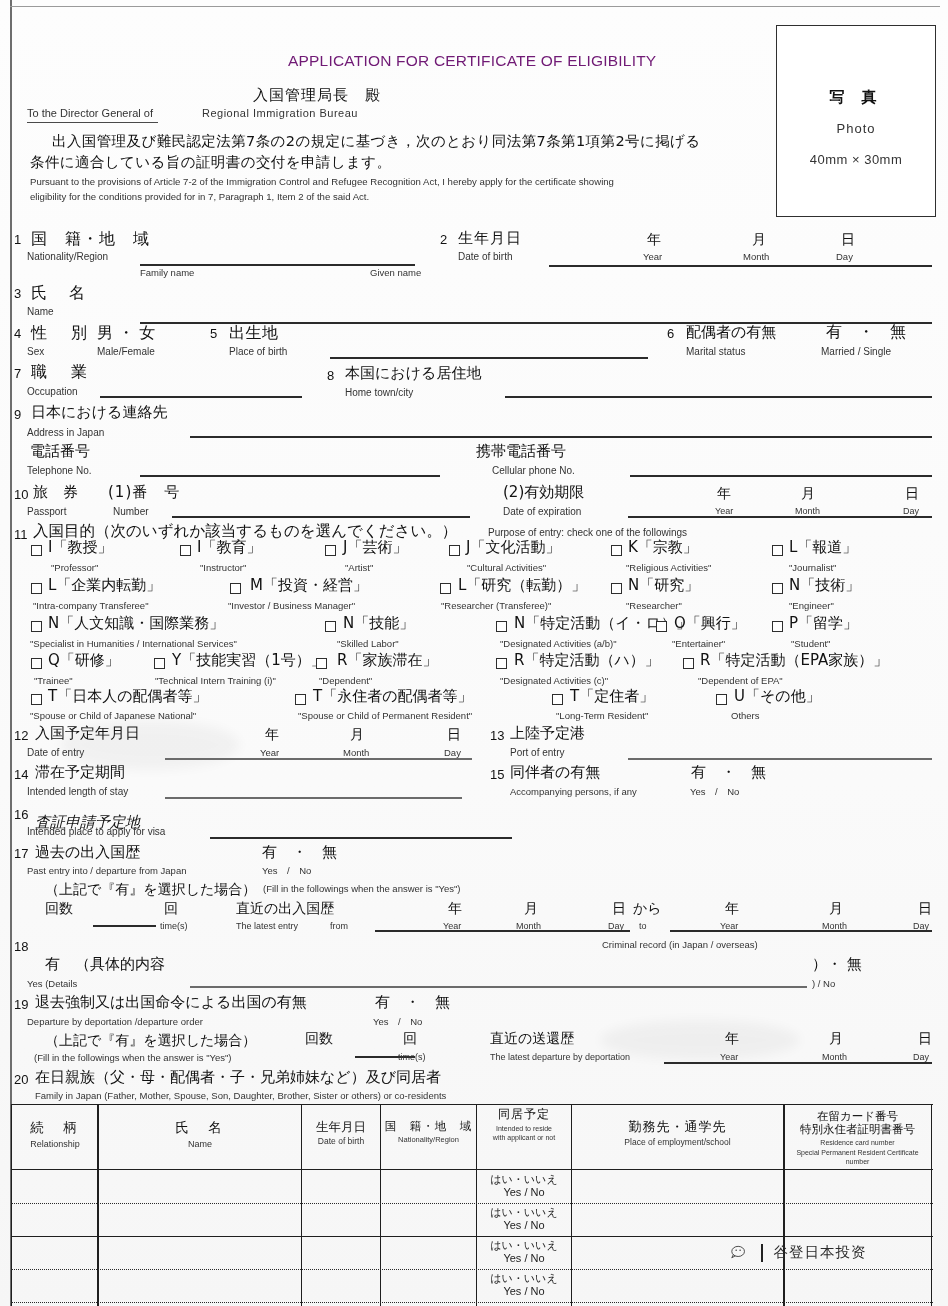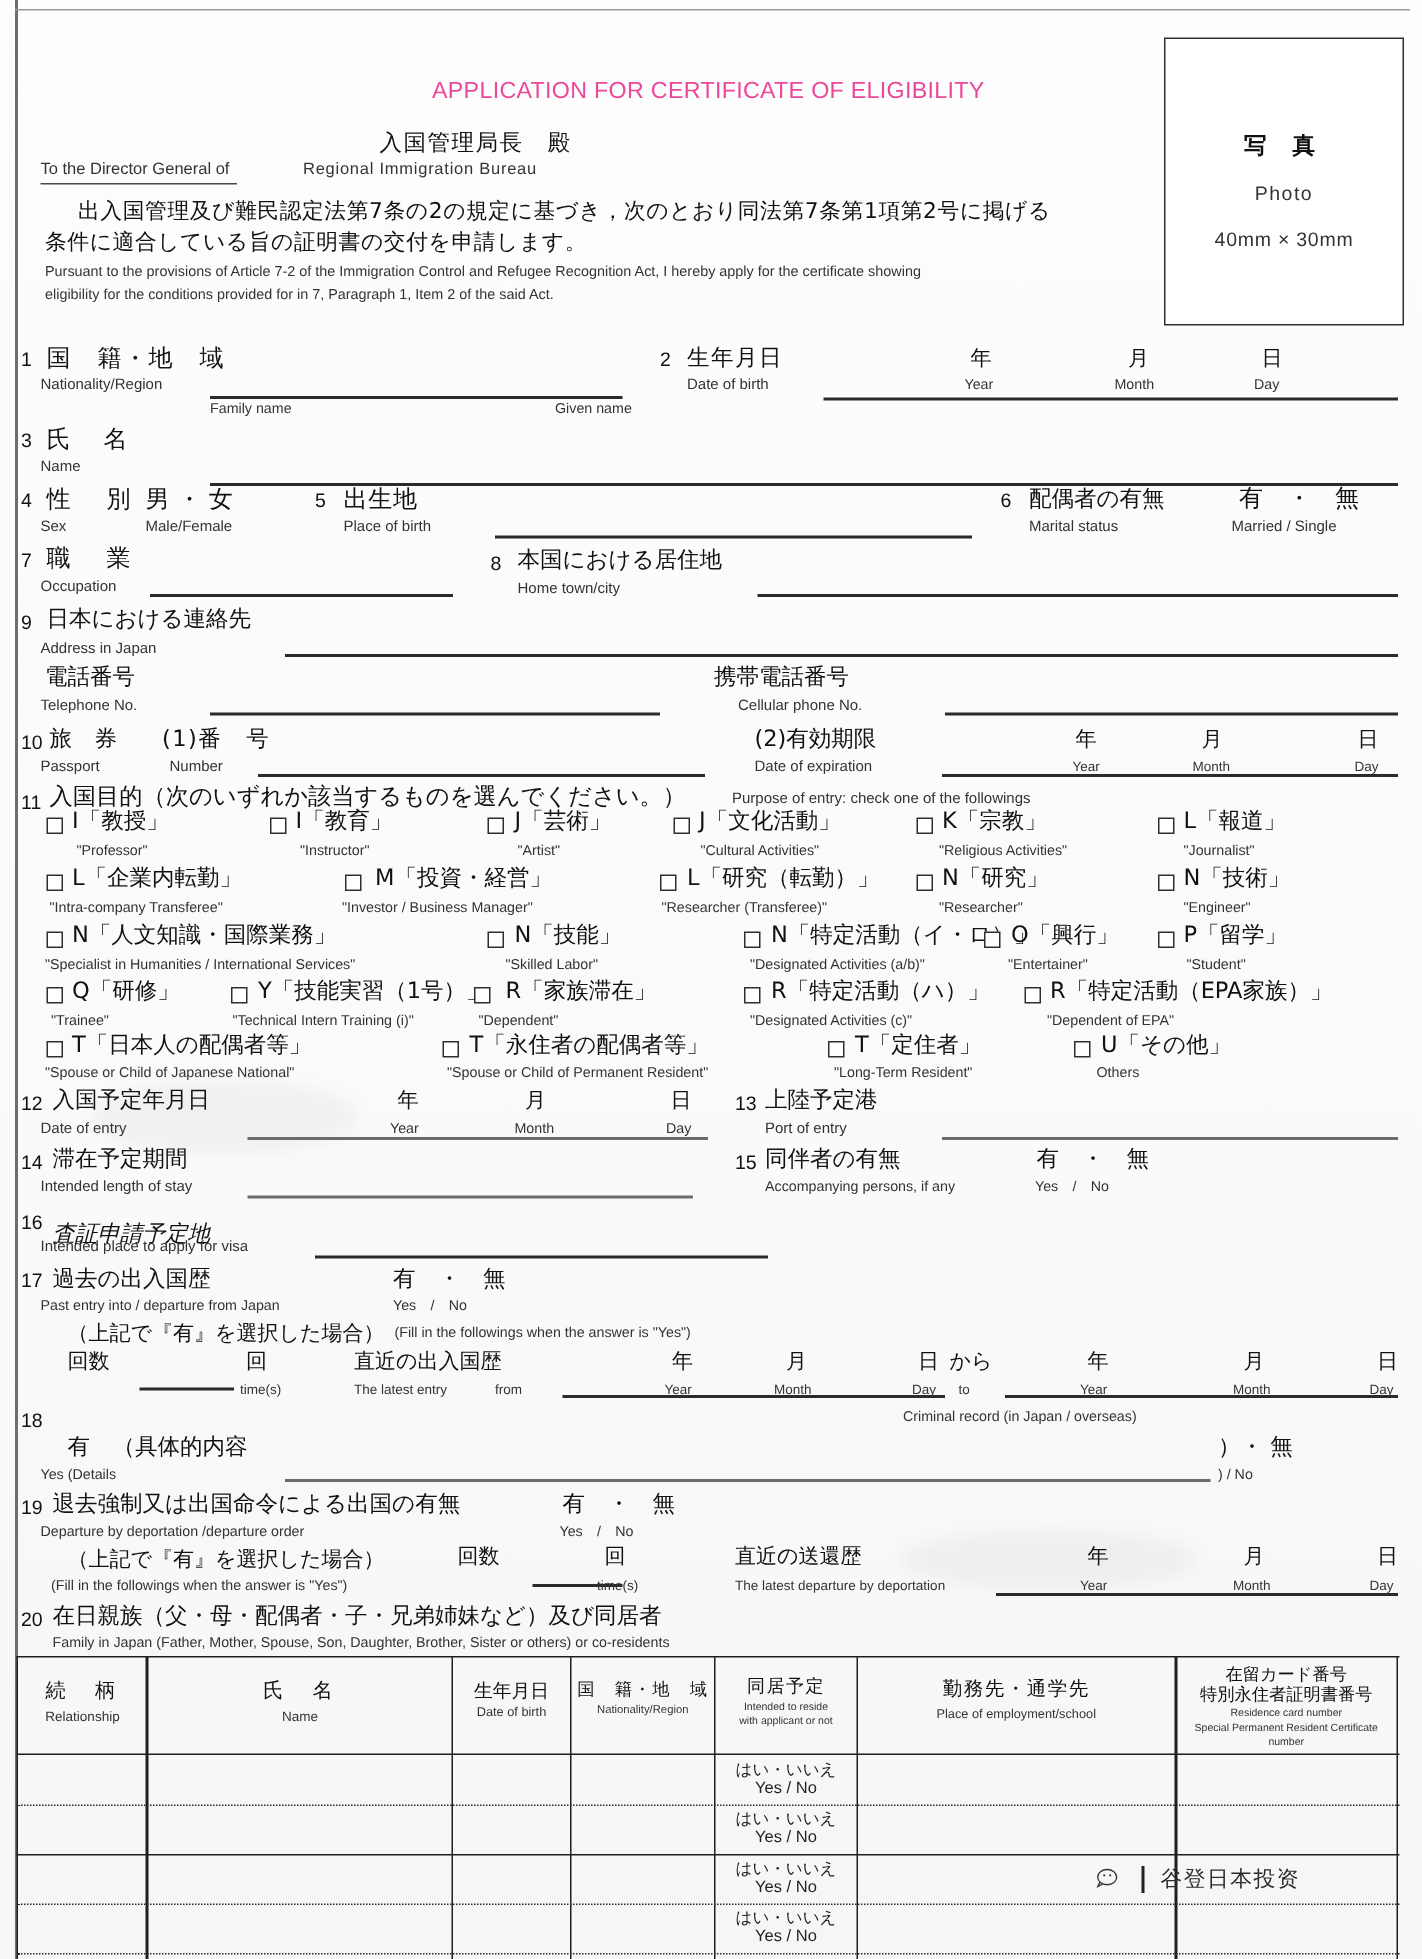--- a/index.html
+++ b/index.html
@@ -19,21 +19,21 @@
   .jp{font-family:"DejaVu Sans","Liberation Sans",sans-serif;color:#111;}
   .en{font-family:"Liberation Sans","DejaVu Sans",sans-serif;color:#333;}
 
   
   .rule{position:absolute;background:#2b2b2b;height:1.5px;}
   .rule.thin{height:1px;background:#4a4a4a;}
   .rule.grey{height:1.5px;background:#6b6b6b;}
 
   
   .title-jp{font-size:21px;letter-spacing:9px;font-weight:700;color:#141414;}
-  .title-en{font-size:15.5px;letter-spacing:.2px;color:#ec4899;}
+  .title-en{font-size:15.5px;letter-spacing:.2px;color:#701a75;}
 
   
   .photo-box{
     position:absolute;left:776px;top:25px;width:158px;height:190px;
     border:1.6px solid #2f2f2f;background:#fff;
   }
   .photo-box .pj{position:absolute;left:0;right:0;top:62px;text-align:center;font-size:15px;letter-spacing:6px;font-weight:700;}
   .photo-box .pe{position:absolute;left:0;right:0;top:95px;text-align:center;font-size:13px;letter-spacing:1px;}
   .photo-box .ps{position:absolute;left:0;right:0;top:126px;text-align:center;font-size:13px;letter-spacing:.5px;}
 
@@ -419,21 +419,21 @@
       <span class="e en">Name</span>
     </div>
     <div class="th" style="left:291px;top:16px;width:78px;">
       <span class="j jp narrow" style="font-size:12.5px;">生年月日</span>
       <span class="e en" style="font-size:8.5px;">Date of birth</span>
     </div>
     <div class="th" style="left:370px;top:16px;width:95px;">
       <span class="j jp narrow" style="font-size:11.5px;letter-spacing:1px;">国　籍・地　域</span>
       <span class="e en" style="font-size:7.5px;">Nationality/Region</span>
     </div>
-    <div class="th" style="left:466px;top:14px;width:94px;">
+    <div class="th" style="left:466px;top:4px;width:94px;">
       <span class="j jp narrow" style="font-size:12px;letter-spacing:1px;">同居予定</span>
       <span class="e en tiny">Intended to reside</span>
       <span class="e en tiny" style="margin-top:0;">with applicant or not</span>
     </div>
     <div class="th" style="left:561px;top:16px;width:211px;">
       <span class="j jp narrow" style="font-size:13px;letter-spacing:1px;">勤務先・通学先</span>
       <span class="e en" style="font-size:8.5px;">Place of employment/school</span>
     </div>
     <div class="th" style="left:773px;top:6px;width:147px;">
       <span class="j jp narrow" style="font-size:11.5px;">在留カード番号</span>

